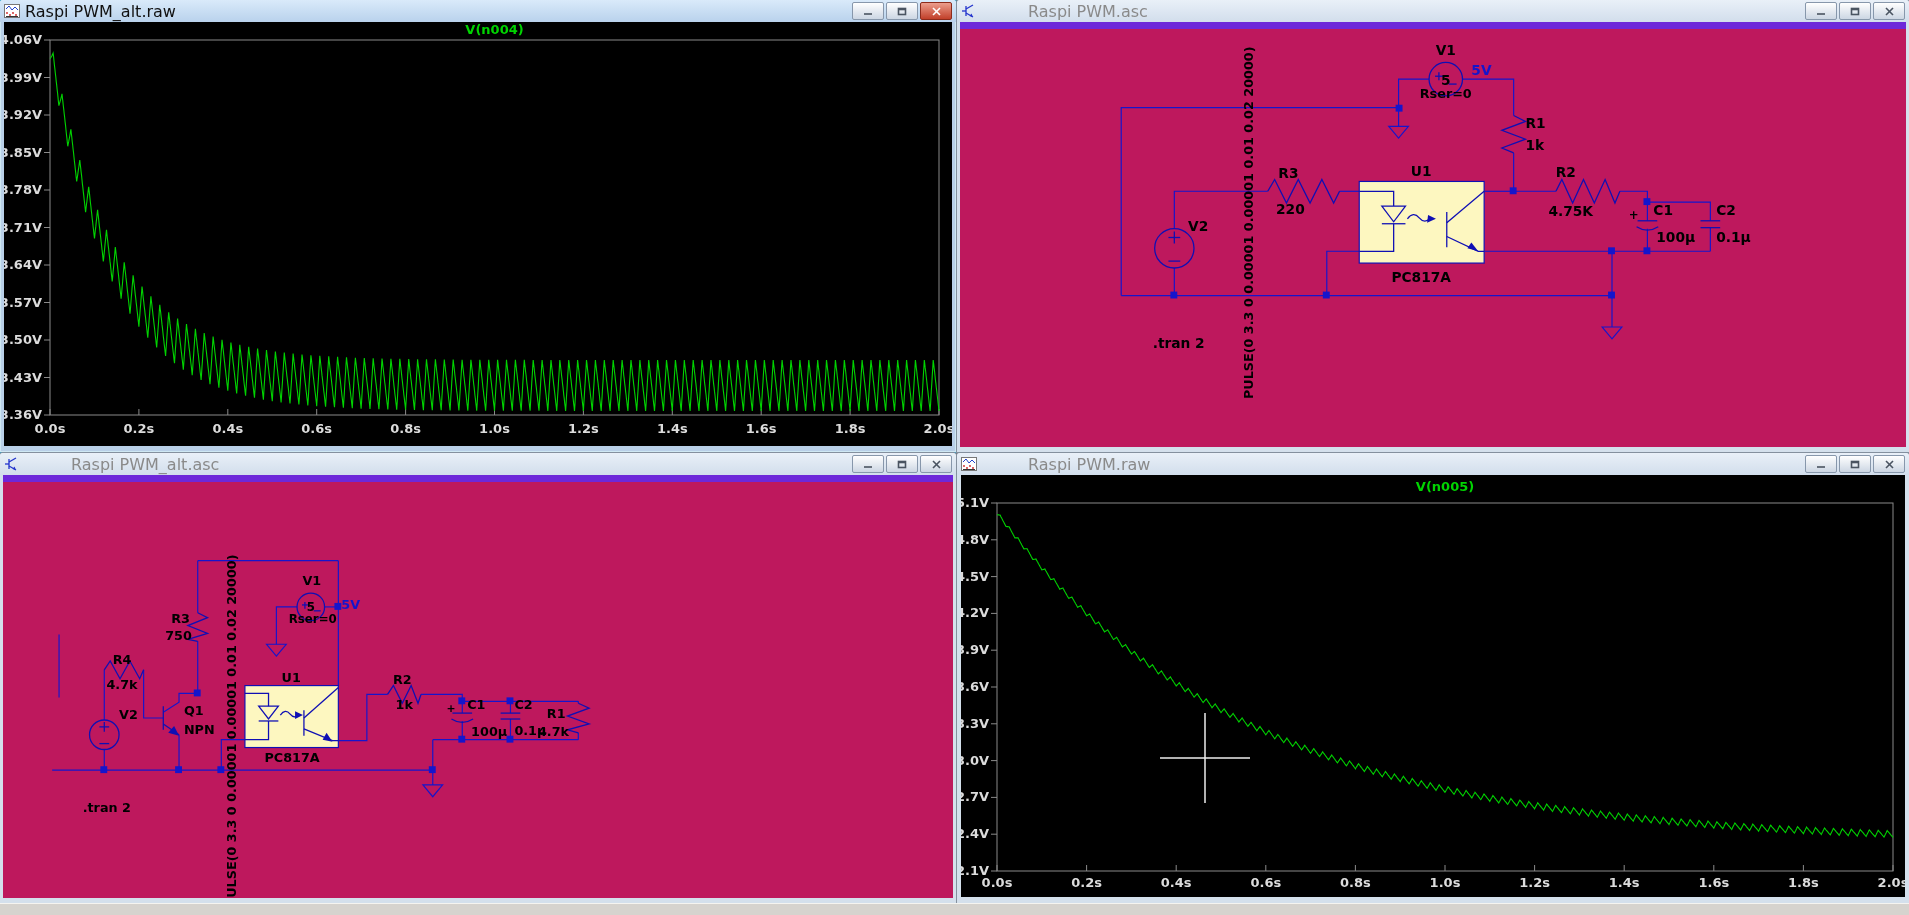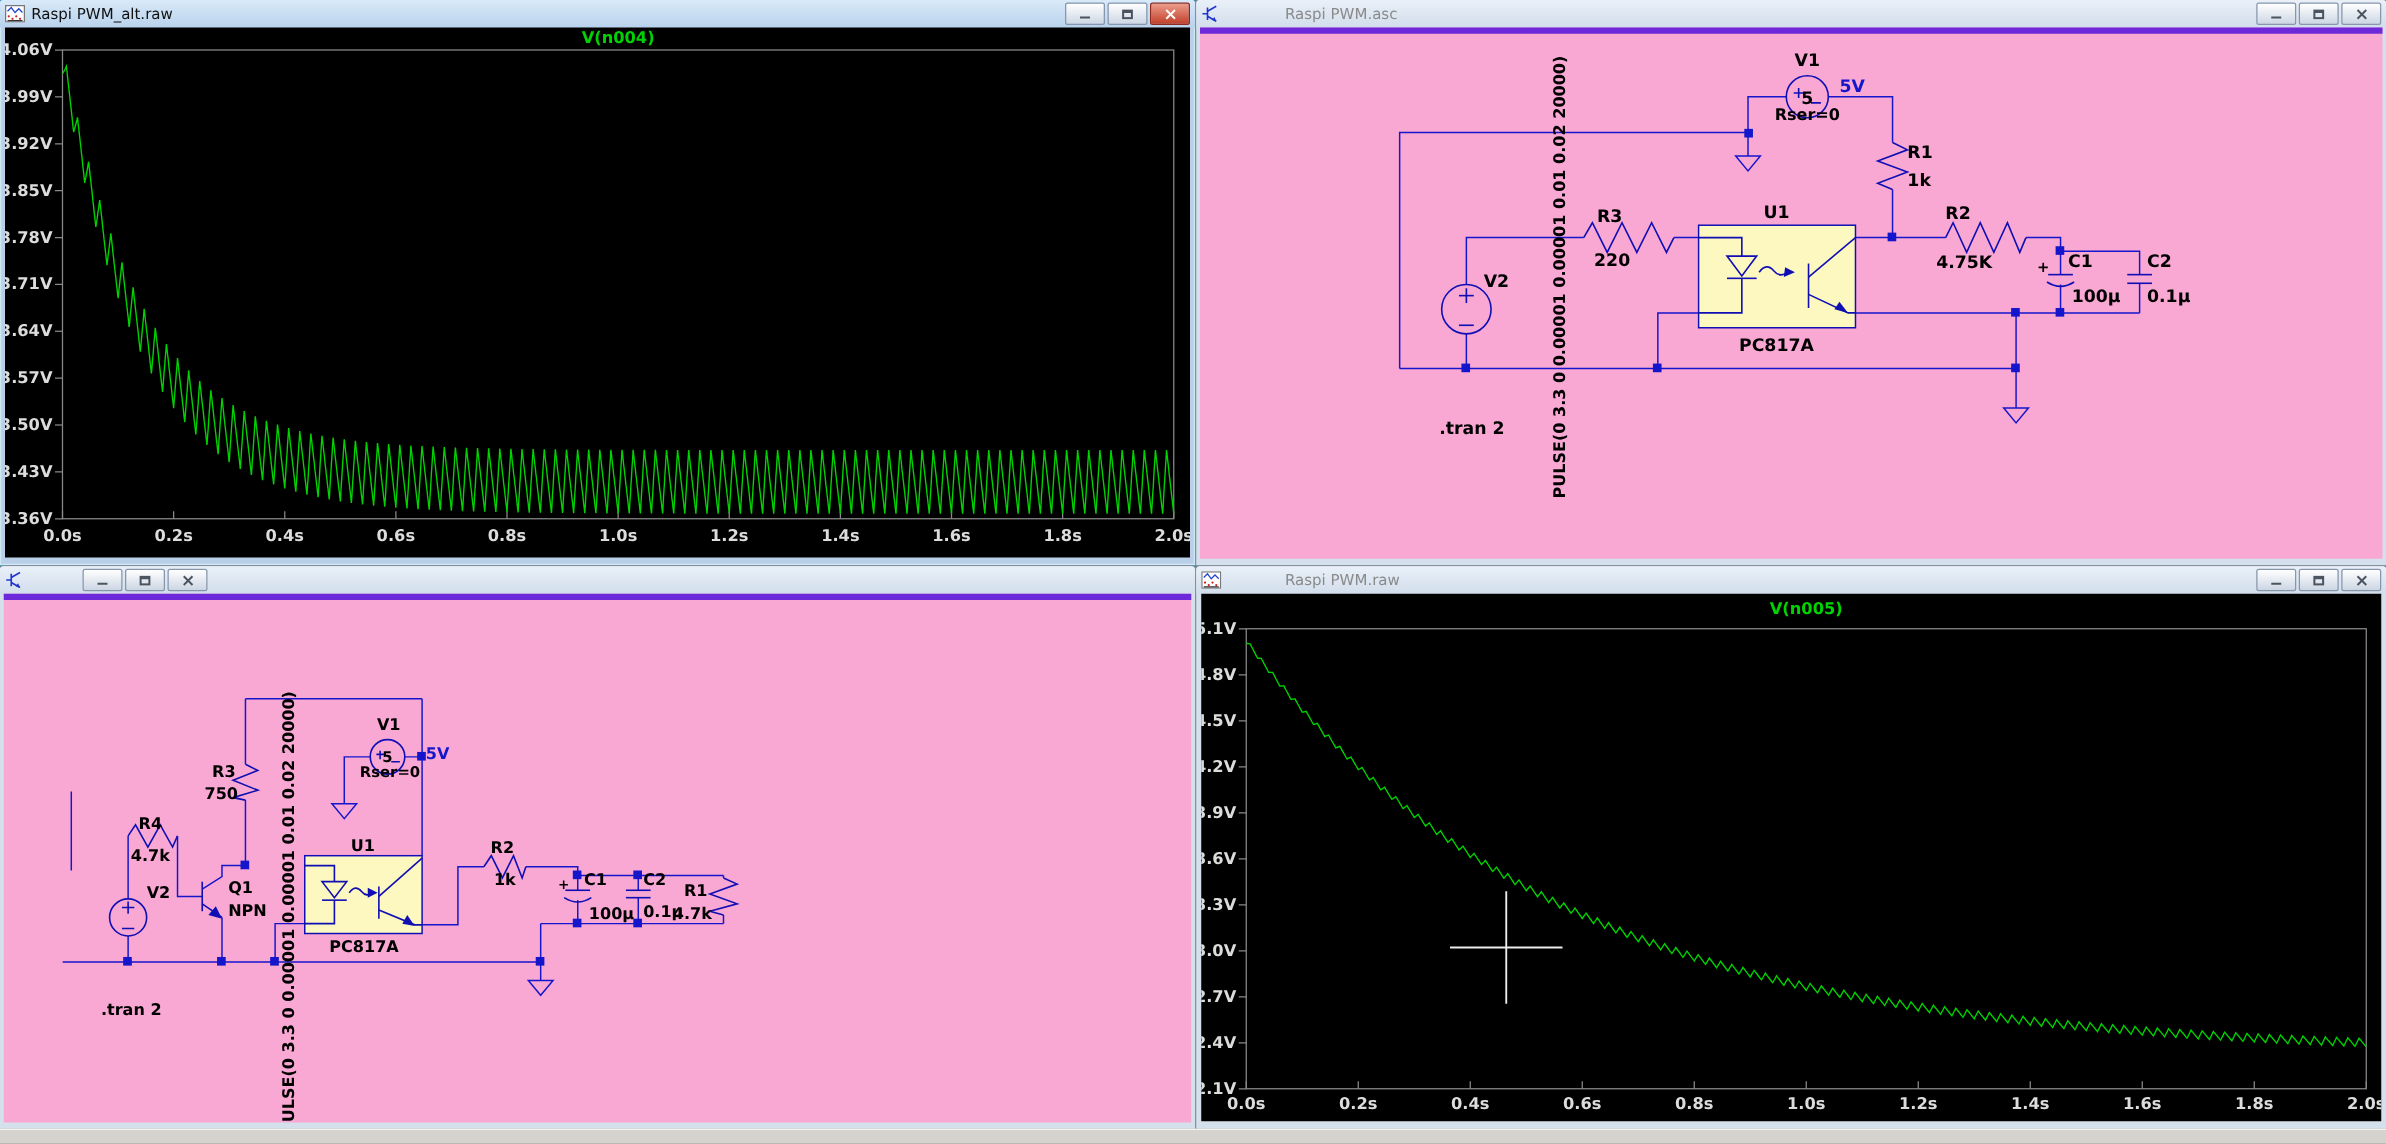--- a/index.html
+++ b/index.html
@@ -5,32 +5,32 @@
   html,body{margin:0;padding:0;}
   body{width:1909px;height:915px;background:#6e6e6e;position:relative;overflow:hidden;
        font-family:"DejaVu Sans",sans-serif;}
   .mdi-window{position:absolute;border-radius:3px 3px 0 0;}
   .win-active{background:#b9d0e8;box-shadow:0 0 0 1px #35a5cc, inset 0 0 0 1px #cfe8f3;}
   .win-inactive{background:#d4e0ec;box-shadow:0 0 0 1px #84909e;}
   .titlebar{position:absolute;top:0;left:0;right:0;height:22px;display:flex;align-items:center;
             padding:0 4px;border-radius:3px 3px 0 0;}
   .win-active .titlebar{background:linear-gradient(#d9eafa,#b9d2ec);}
   .win-inactive .titlebar{background:linear-gradient(#e9f0f8,#d2deec);gap:46px;}
-  .win-title{font-size:12px;margin-left:5px;color:#111;flex:1;white-space:nowrap;}
+  .win-title{font-size:16px;margin-left:5px;color:#111;flex:1;white-space:nowrap;}
   .win-inactive .win-title{color:#8a8a8a;}
   .win-buttons{display:flex;gap:2px;}
   .wbtn{width:30px;height:16px;border:1px solid #8797ab;border-radius:2px;
         background:linear-gradient(#ffffff,#ccd6e3);display:flex;align-items:center;justify-content:center;}
   .wbtn svg{display:block;}
   .wbtn line,.wbtn rect{stroke:#4a5461;fill:none;stroke-width:1.6;}
   .wbtn-close-active{background:linear-gradient(#ec9d8c,#c1402a);border-color:#8c2b1b;}
   .wbtn-close-active line{stroke:#fff;}
   .content-plot{position:absolute;left:4px;right:4px;top:22px;bottom:6px;background:#000;}
-  .content-schem{position:absolute;left:3px;right:3px;top:22px;bottom:5px;background:#f9a8d4;
-                 border-top:5px solid #6d28d9;}
+  .content-schem{position:absolute;left:3px;right:3px;top:22px;bottom:5px;background:#be185d;
+                 border-top:7px solid #6d28d9;}
   .content-plot svg,.content-schem svg{display:block;width:100%;height:100%;}
   .statusstrip{position:absolute;left:0;top:903px;width:1909px;height:12px;background:#d6d3ce;
                border-top:1px solid #f5f4f0;}
   
   .w{stroke:#1515cc;stroke-width:1.2;fill:none;}
   .cp{stroke:#0f0fb4;stroke-width:1.3;fill:none;}
   .jc{fill:#1515cc;}
   .arr{fill:#0f0fb4;stroke:none;}
   .opto{fill:#fdf7c0;stroke:#0f0fb4;stroke-width:1.2;}
   .lbl{font-weight:bold;fill:#000;}
@@ -284,20 +284,21 @@
   <div class="titlebar">
     <svg width="16" height="14">
       <g stroke="#2233cc" stroke-width="1.3" fill="none">
         <line x1="1" y1="7" x2="5" y2="7"></line>
           <line x1="5" y1="2" x2="5" y2="12"></line>
         <line x1="5" y1="5" x2="12" y2="1"></line>
           <line x1="5" y1="9" x2="12" y2="13"></line>
       </g>
       <polygon points="12,13 8.5,12 10.5,9.5" fill="#2233cc"></polygon>
     </svg>
+    <span class="win-title">Raspi PWM_alt.asc</span>
     <div class="win-buttons">
       <div class="wbtn">
           <svg width="10" height="9">
             <line x1="1" y1="7" x2="9" y2="7"></line>
           </svg>
         </div>
       <div class="wbtn">
           <svg width="10" height="9">
             <rect x="1.5" y="1.5" width="7" height="6"></rect>
             <line x1="1.5" y1="2.5" x2="8.5" y2="2.5"></line>

